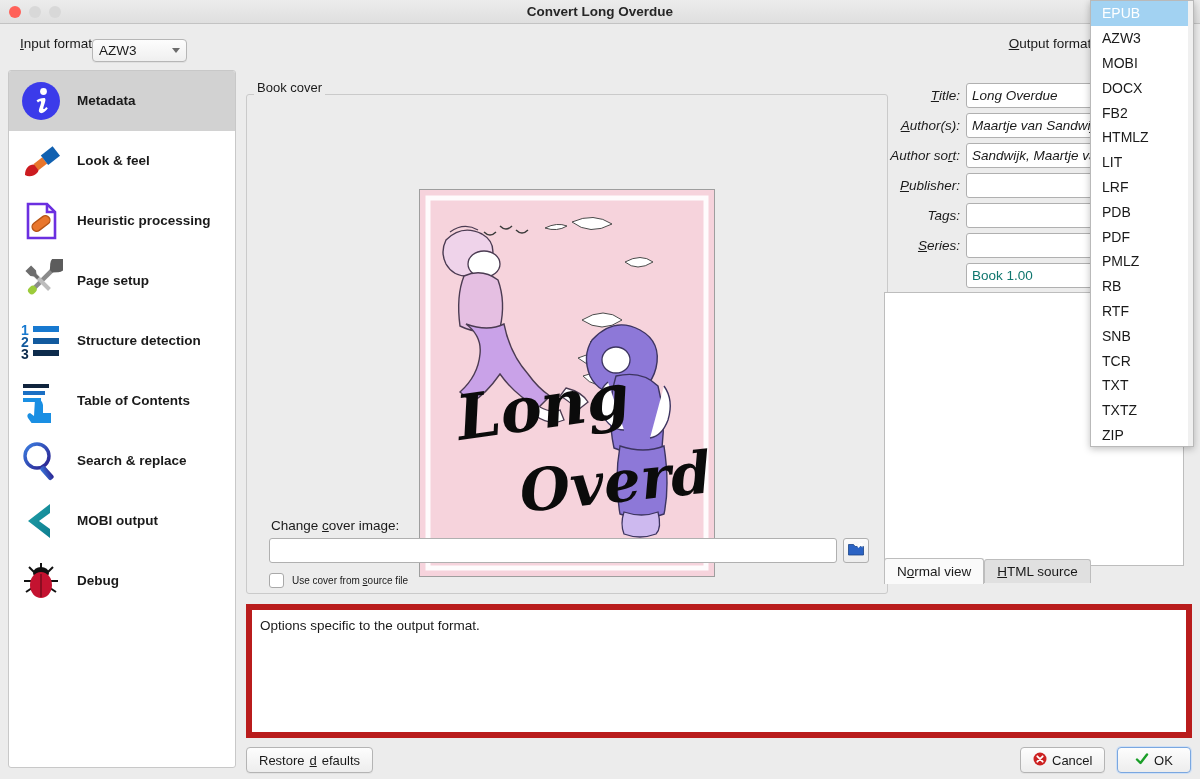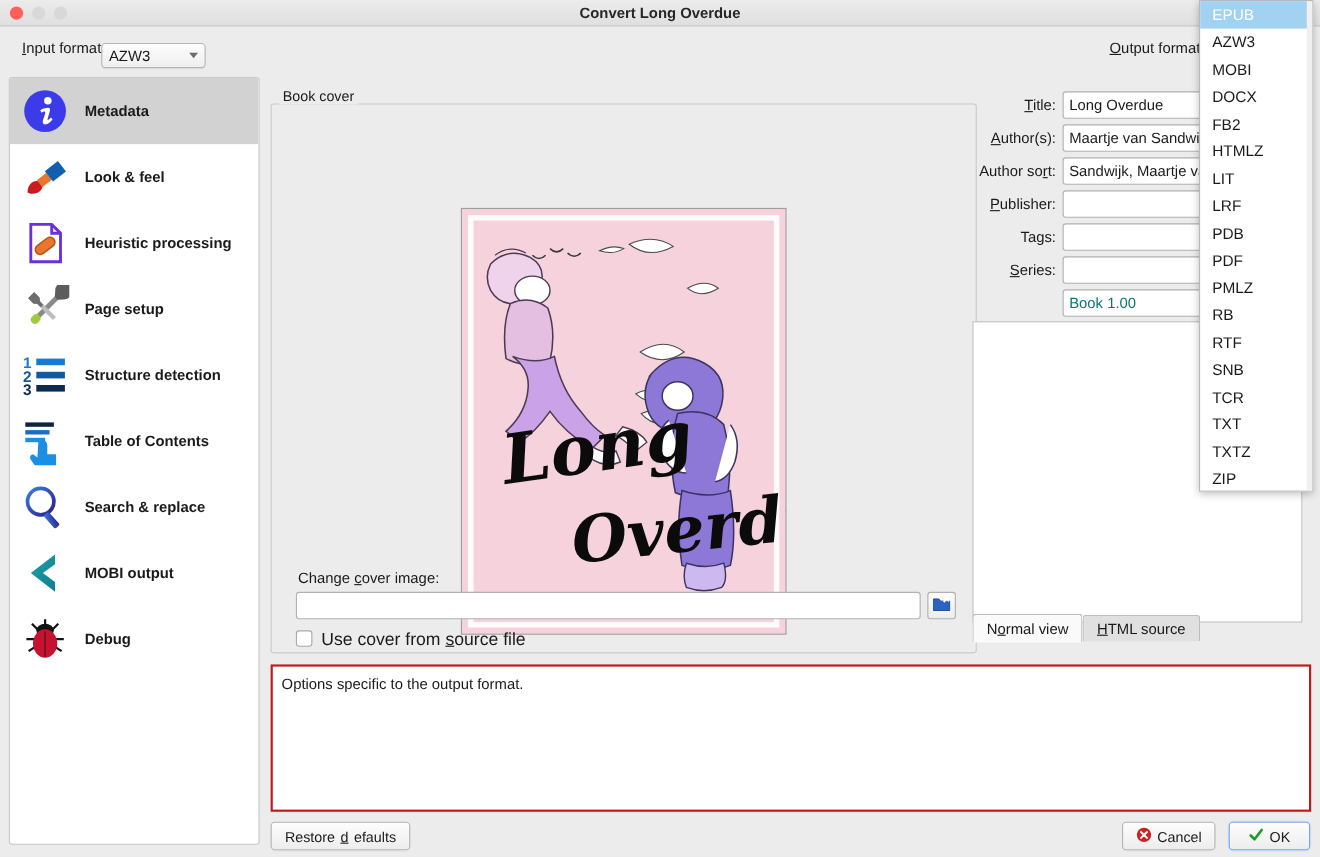--- a/index.html
+++ b/index.html
@@ -127,36 +127,37 @@
   }
   .folder-btn {
     position: absolute; left: 596px; top: 443px;
     width: 26px; height: 25px;
     background: linear-gradient(#fcfcfc, #ededed);
     border: 1px solid #b0b0b0; border-radius: 3px;
     display: flex; align-items: center; justify-content: center;
   }
   .cover-check-row {
     position: absolute; left: 22px; top: 478px;
-    display: flex; gap: 8px;
-    font-size: 16px;
+    display: flex; align-items: center; gap: 8px;
+    font-size: 10px;
   }
   .checkbox {
     width: 15px; height: 15px;
     background: #fff; border: 1px solid #a9a9a9; border-radius: 3px;
   }
   
   .meta {
     position: absolute; left: 880px; top: 80px;
     width: 312px;
   }
   .meta-row {
     display: flex; align-items: center;
     height: 30px;
     gap: 6px;
+    font-style: italic;
   }
   .meta-label {
     width: 80px; text-align: right; font-size: 13.5px; flex: 0 0 80px;
   }
   .meta-input {
     height: 25px; width: 220px;
     background: #fff; border: 1px solid #b0b0b0; border-radius: 3px;
     display: flex; align-items: center; padding: 0 5px;
     font-size: 13.5px; overflow: hidden; white-space: nowrap;
   }
@@ -183,21 +184,21 @@
     border-bottom: none;
     background: #e0e0e0;
     border-radius: 3px 3px 0 0;
   }
   .tab.active { background: #fafafa; height: 26px; border-color: #bdbdbd; }
   
   .desc-panel {
     position: absolute; left: 246px; top: 604px;
     width: 946px; height: 134px;
     background: #fff;
-    border: 2px solid #b91c1c;
+    border: 6px solid #b91c1c;
     padding: 8px 8px;
     font-size: 13.5px;
   }
   
   .btn {
     height: 26px;
     display: inline-flex; align-items: center; justify-content: center;
     gap: 5px;
     padding: 0 12px;
     background: linear-gradient(#fdfdfd, #ededed);

